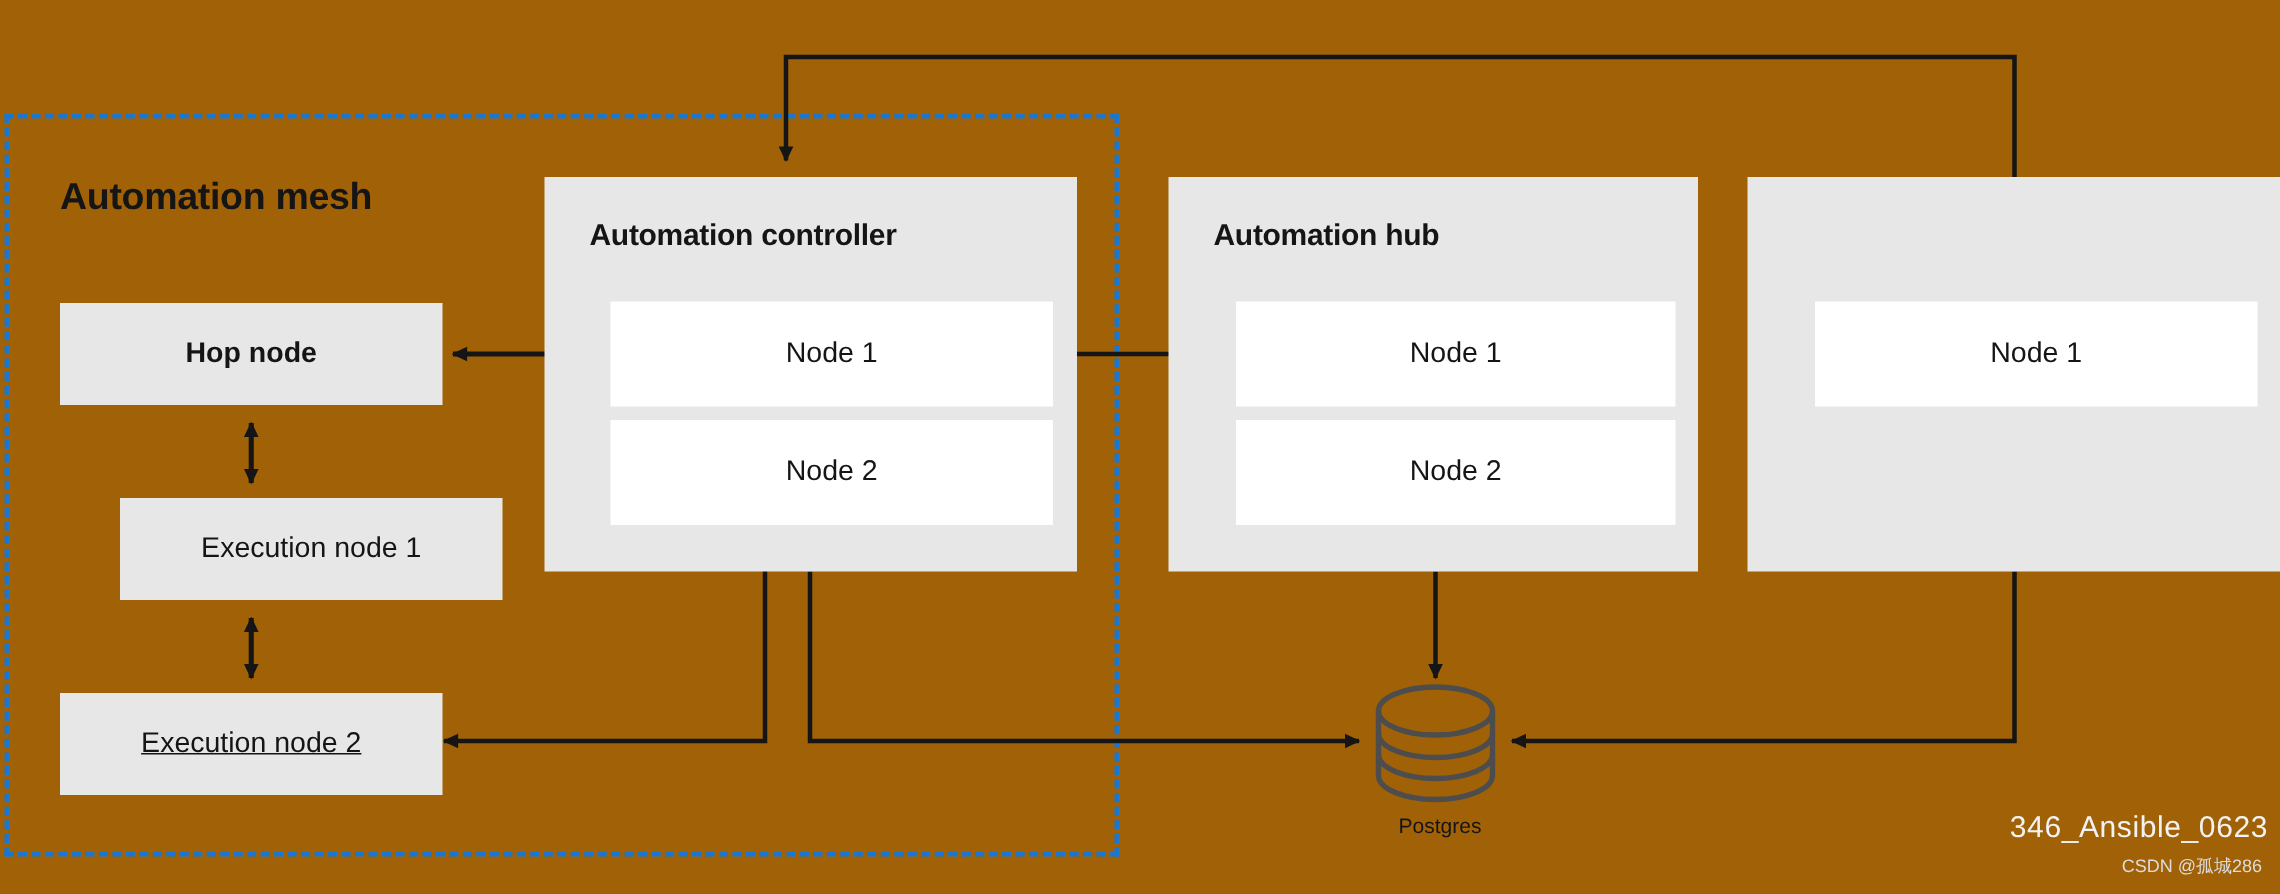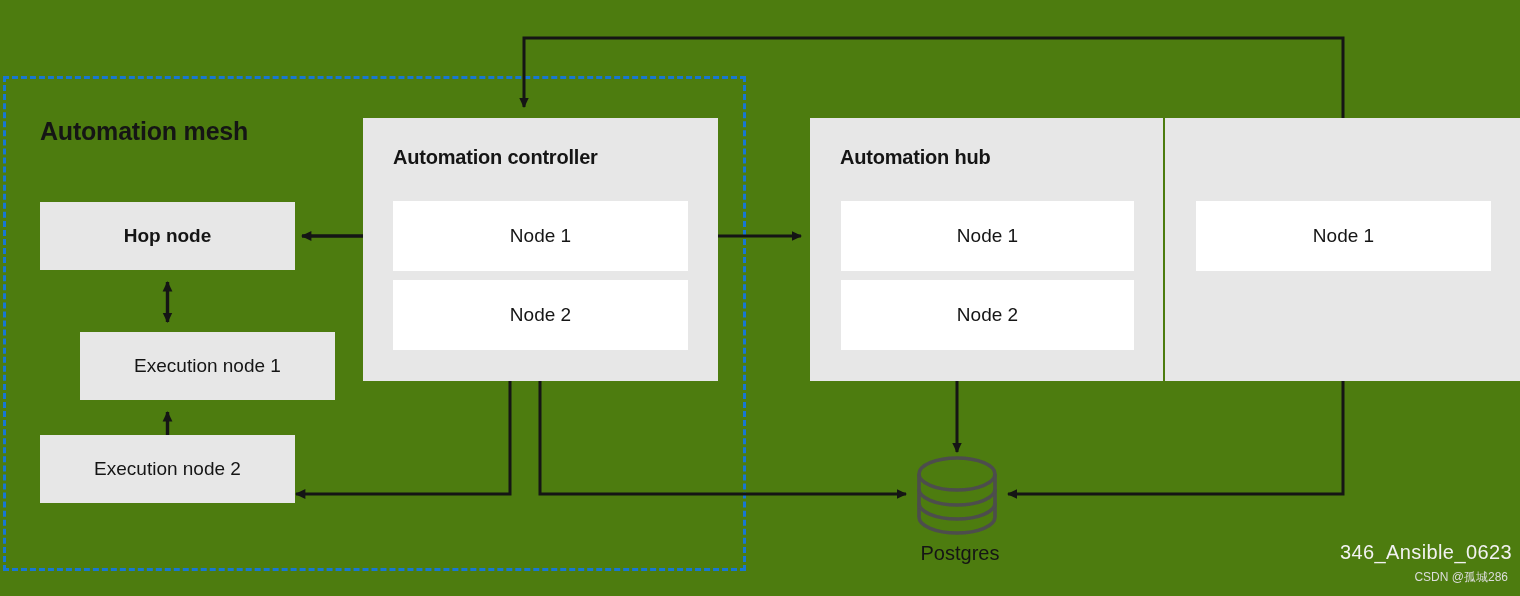--- a/index.html
+++ b/index.html
@@ -7,21 +7,21 @@
     padding: 0;
     background: #ffffff;
   }
   body {
     font-family: "Liberation Sans", sans-serif;
   }
   #canvas {
     position: relative;
     width: 1520px;
     height: 596px;
-    background: #4d7c0f;
+    background: #a16207;
     overflow: hidden;
   }
   svg.wires {
     position: absolute;
     left: 0;
     top: 0;
     width: 1520px;
     height: 596px;
     pointer-events: none;
   }
@@ -50,29 +50,29 @@
     height: 68px;
     background: #e7e7e7;
     display: flex;
     align-items: center;
     justify-content: center;
     font-size: 19px;
     color: #151515;
   }
   .mesh-node.n0 { top: 202px; font-weight: bold; }
   .mesh-node.n1 { top: 332px; margin-left: 40px; }
-  .mesh-node.n2 { top: 435px; }
+  .mesh-node.n2 { top: 462px; text-decoration: underline; }
 
   .group-box {
     position: absolute;
     top: 118px;
     background: #e7e7e7;
   }
   .group-box.controller { left: 363px; width: 355px; height: 263px; }
-  .group-box.hub        { left: 810px; width: 353px; height: 263px; text-decoration: underline; }
+  .group-box.hub        { left: 779px; width: 353px; height: 263px; text-decoration: underline; }
   .group-box.eda        { left: 1165px; width: 355px; height: 263px; }
 
   .group-title {
     position: absolute;
     top: 28px;
     font-size: 20px;
     font-weight: bold;
     color: #151515;
     letter-spacing: -0.2px;
   }
@@ -82,34 +82,35 @@
 
   .node-card {
     position: absolute;
     height: 70px;
     background: #ffffff;
     display: flex;
     align-items: center;
     justify-content: center;
     font-size: 19px;
     color: #151515;
+    margin-left: 14px;
   }
   .group-box.controller .node-card { left: 30px; width: 295px; }
   .group-box.hub .node-card        { left: 31px; width: 293px; }
   .group-box.eda .node-card        { left: 31px; width: 295px; }
   .node-card.c0 { top: 83px; }
   .node-card.c1 { top: 162px; }
 
   .db-label {
     position: absolute;
     left: 880px;
     top: 542px;
     width: 160px;
     text-align: center;
-    font-size: 20px;
+    font-size: 14px;
     color: #151515;
   }
 
   .wm-big {
     position: absolute;
     right: 8px;
     top: 541px;
     font-size: 20px;
     color: #f2f2f2;
     letter-spacing: 0.4px;

